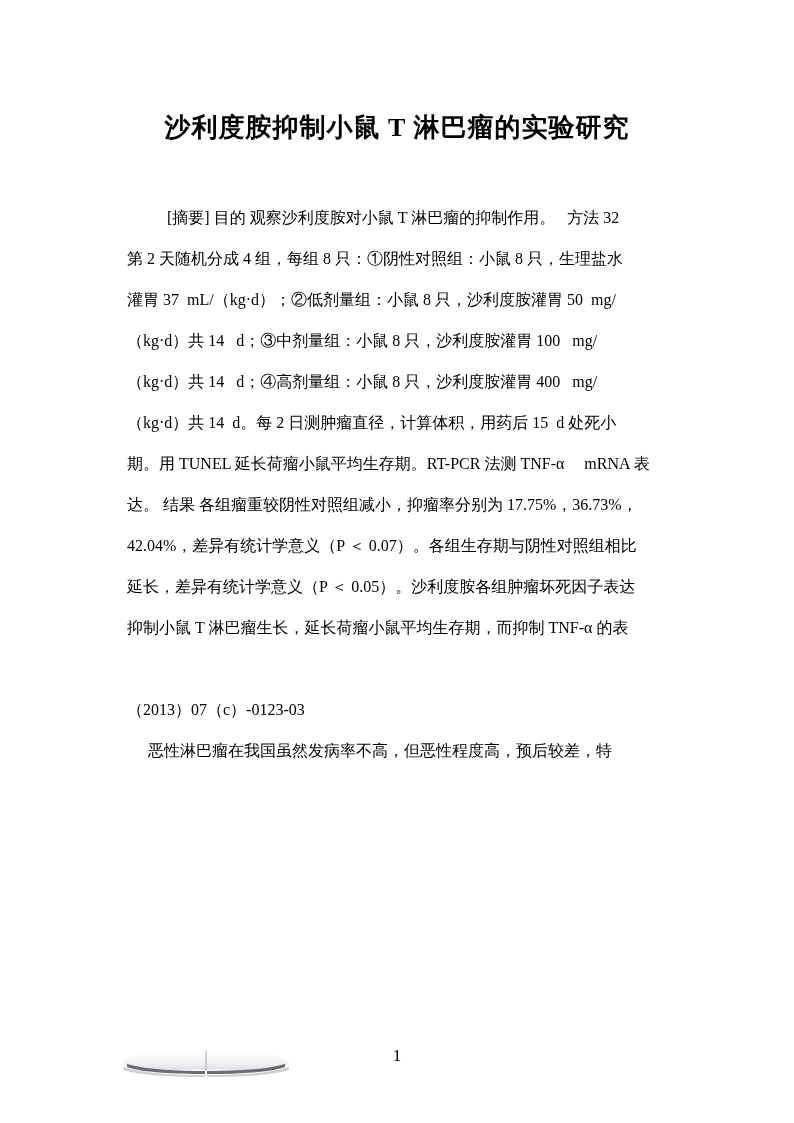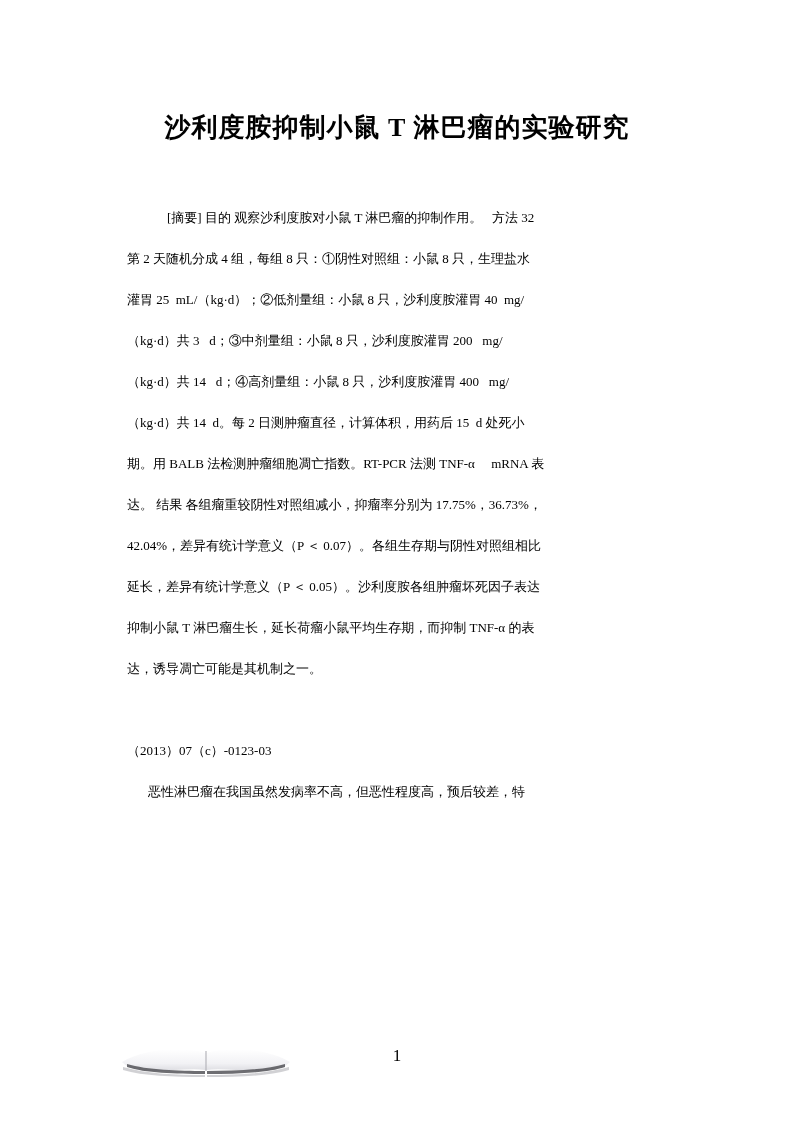--- a/index.html
+++ b/index.html
@@ -27,21 +27,21 @@
   }
   .text-block {
     position: absolute;
     top: 185px;
     left: 122px;
     width: 586px;
   }
   .line {
     height: 41px;
     line-height: 41px;
-    font-size: 13px;
+    font-size: 16px;
     white-space: pre;
     overflow: visible;
   }
   .indent-2 { text-indent: 40px; }
   .indent-1 { text-indent: 21px; }
   .blank { height: 41px; }
   .footer-book {
     position: absolute;
     left: 112px;
     top: 1032px;
@@ -61,30 +61,29 @@
 </head>
 <body>
 
 <div class="sheet">
 
   <h1 class="doc-title">沙利度胺抑制小鼠 T 淋巴瘤的实验研究</h1>
 
   <div class="text-block">
     <div class="line indent-2">[摘要] 目的 观察沙利度胺对小鼠 T 淋巴瘤的抑制作用。   方法 32</div>
     <div class="line">第 2 天随机分成 4 组，每组 8 只：①阴性对照组：小鼠 8 只，生理盐水</div>
-    <div class="line">灌胃 25  mL/（kg·d）；②低剂量组：小鼠 8 只，沙利度胺灌胃 40  mg/</div>
-    <div class="line">（kg·d）共 3   d；③中剂量组：小鼠 8 只，沙利度胺灌胃 200   mg/</div>
+    <div class="line">灌胃 37  mL/（kg·d）；②低剂量组：小鼠 8 只，沙利度胺灌胃 50  mg/</div>
+    <div class="line">（kg·d）共 14   d；③中剂量组：小鼠 8 只，沙利度胺灌胃 100   mg/</div>
     <div class="line">（kg·d）共 14   d；④高剂量组：小鼠 8 只，沙利度胺灌胃 400   mg/</div>
     <div class="line">（kg·d）共 14  d。每 2 日测肿瘤直径，计算体积，用药后 15  d 处死小</div>
-    <div class="line">期。用 BALB 法检测肿瘤细胞凋亡指数。RT-PCR 法测 TNF-α     mRNA 表</div>
+    <div class="line">期。用 TUNEL 延长荷瘤小鼠平均生存期。RT-PCR 法测 TNF-α     mRNA 表</div>
     <div class="line">达。 结果 各组瘤重较阴性对照组减小，抑瘤率分别为 17.75%，36.73%，</div>
     <div class="line">42.04%，差异有统计学意义（P ＜ 0.07）。各组生存期与阴性对照组相比</div>
     <div class="line">延长，差异有统计学意义（P ＜ 0.05）。沙利度胺各组肿瘤坏死因子表达</div>
     <div class="line">抑制小鼠 T 淋巴瘤生长，延长荷瘤小鼠平均生存期，而抑制 TNF-α 的表</div>
-    <div class="line">达，诱导凋亡可能是其机制之一。</div>
 
     <div class="line blank"></div>
 
     <div class="line">（2013）07（c）-0123-03</div>
     <div class="line indent-1">恶性淋巴瘤在我国虽然发病率不高，但恶性程度高，预后较差，特</div>
   </div>
 
   <div class="footer-book">
     <svg width="178" height="42" viewBox="0 0 178 42" xmlns="http://www.w3.org/2000/svg" aria-hidden="true">
       <defs>

